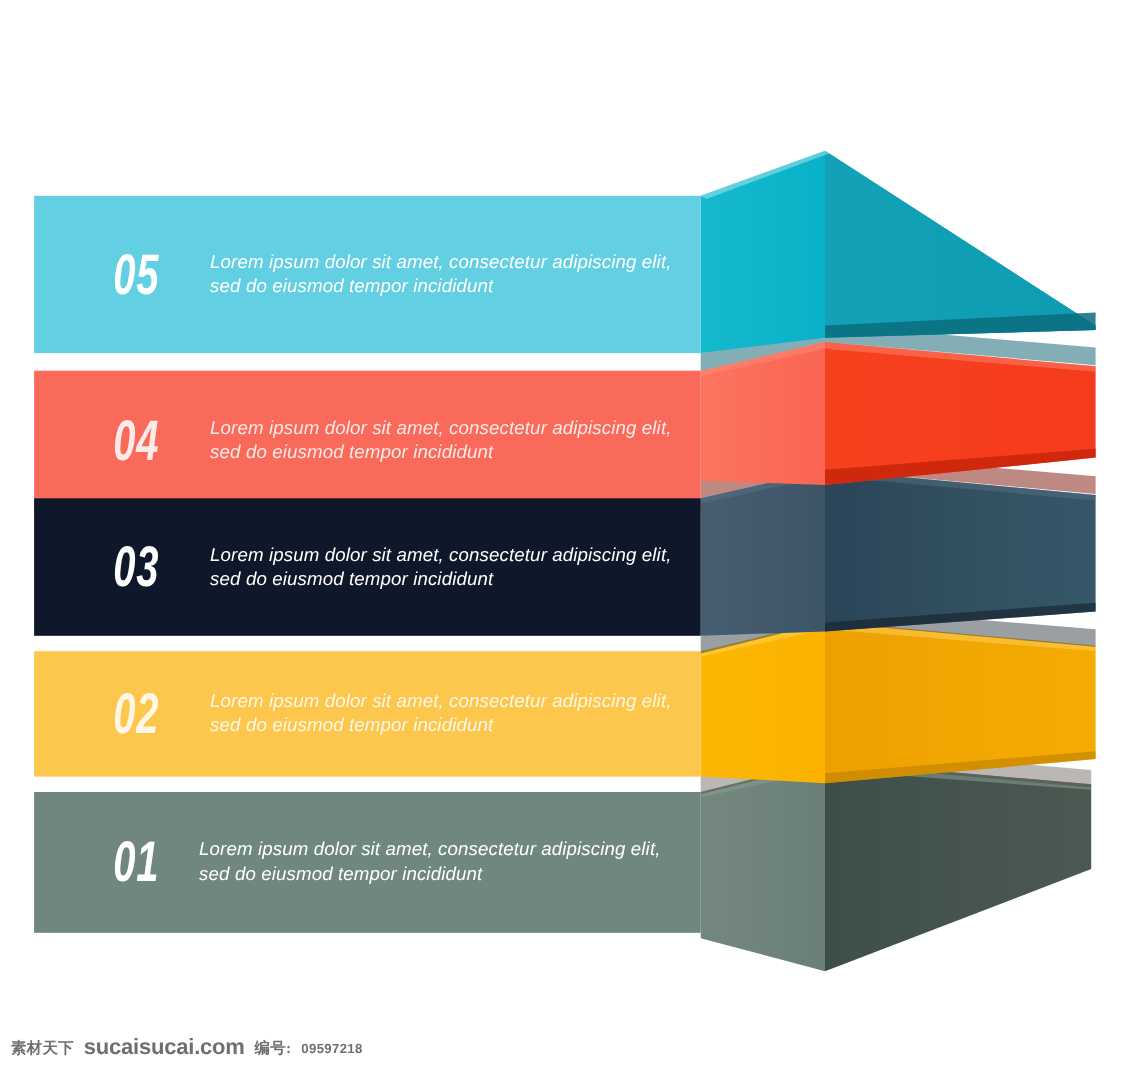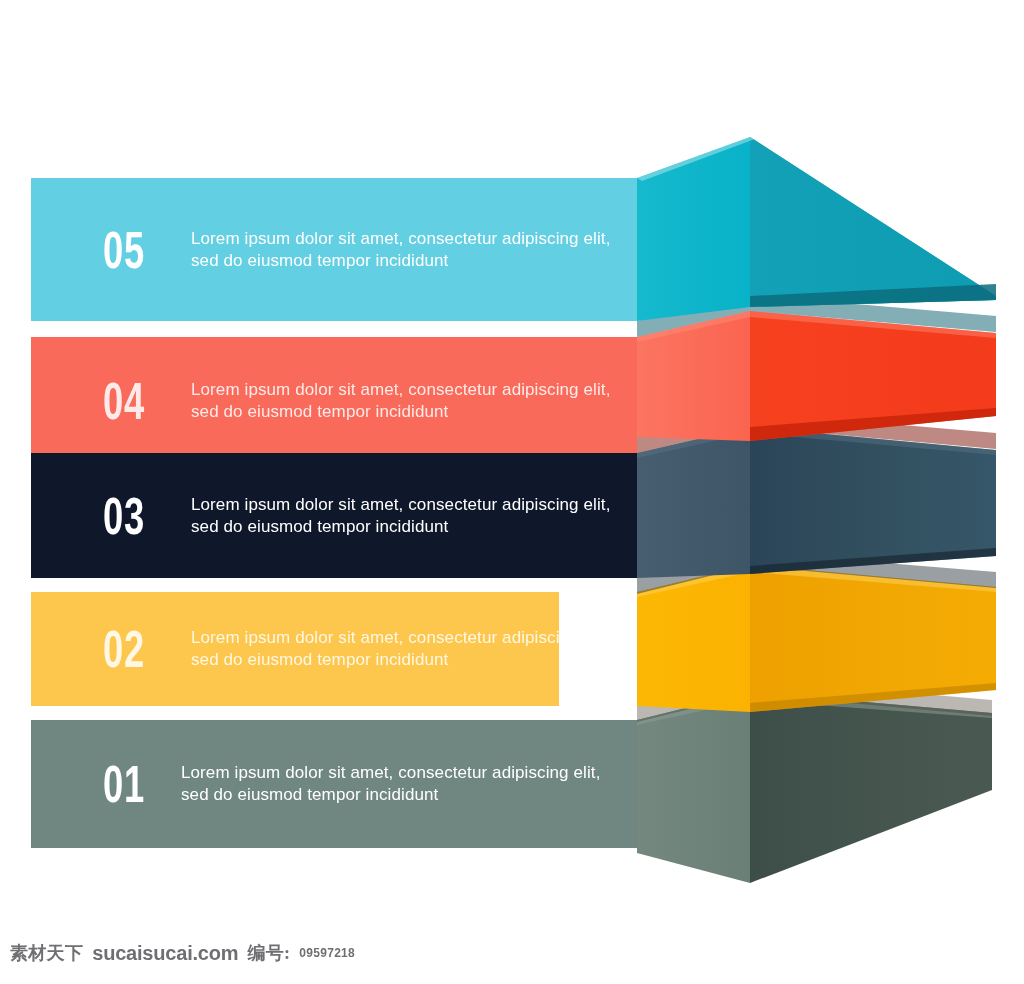--- a/index.html
+++ b/index.html
@@ -8,20 +8,21 @@
     font-family:"Liberation Sans","DejaVu Sans",sans-serif;
     -webkit-font-smoothing:antialiased;
   }
   #stage{position:absolute;left:0;top:0;width:1024px;height:984px;background:#fff;}
 
   
   .bar{
     position:absolute;
     display:flex;align-items:center;
     box-sizing:border-box;
+    font-style:italic;
   }
   .bar .num{
     color:#ffffff;
     font-size:52px;
     line-height:1;
     font-weight:700;
     letter-spacing:1px;
     transform:scaleX(.70);
     transform-origin:left center;
     white-space:nowrap;
@@ -41,21 +42,21 @@
   
   #solid{position:absolute;left:0;top:0;width:1024px;height:984px;pointer-events:none;}
 
   
   #watermark{
     position:absolute;left:10px;top:941px;
     display:flex;align-items:center;gap:9px;
     color:#6f6f73;font-size:19px;font-weight:700;
     letter-spacing:.3px;white-space:nowrap;
   }
-  #watermark .wm-cn{font-family:Liberation Serif, serif;font-size:18px;}
+  #watermark .wm-cn{font-family:Liberation Serif, serif;font-size:14px;}
   #watermark .wm-site{font-size:20px;letter-spacing:-.2px;}
   #watermark .wm-id{font-size:12px;}
 </style>
 </head>
 <body>
 
 <div id="stage">
 
   <svg id="solid" viewBox="0 0 1024 984" width="1024" height="984">
     <defs>
@@ -167,21 +168,21 @@
     <div class="desc" style="left:160px;">Lorem ipsum dolor sit amet, consectetur adipiscing elit, sed do eiusmod tempor incididunt</div>
   </div>
 
   <div class="bar" style="left:31px;top:453px;width:606px;height:125px;background:#0f172a;">
     <div class="numwrap" style="left:72px;">
       <span class="num">03</span>
     </div>
     <div class="desc" style="left:160px;">Lorem ipsum dolor sit amet, consectetur adipiscing elit, sed do eiusmod tempor incididunt</div>
   </div>
 
-  <div class="bar soft" style="left:31px;top:592px;width:528px;height:114px;background:#fcc74c;">
+  <div class="bar soft" style="left:31px;top:592px;width:606px;height:114px;background:#fcc74c;">
     <div class="numwrap" style="left:72px;">
       <span class="num">02</span>
     </div>
     <div class="desc" style="left:160px;">Lorem ipsum dolor sit amet, consectetur adipiscing elit, sed do eiusmod tempor incididunt</div>
   </div>
 
   <div class="bar" style="left:31px;top:720px;width:606px;height:128px;background:#6f8780;">
     <div class="numwrap" style="left:72px;">
       <span class="num">01</span>
     </div>

